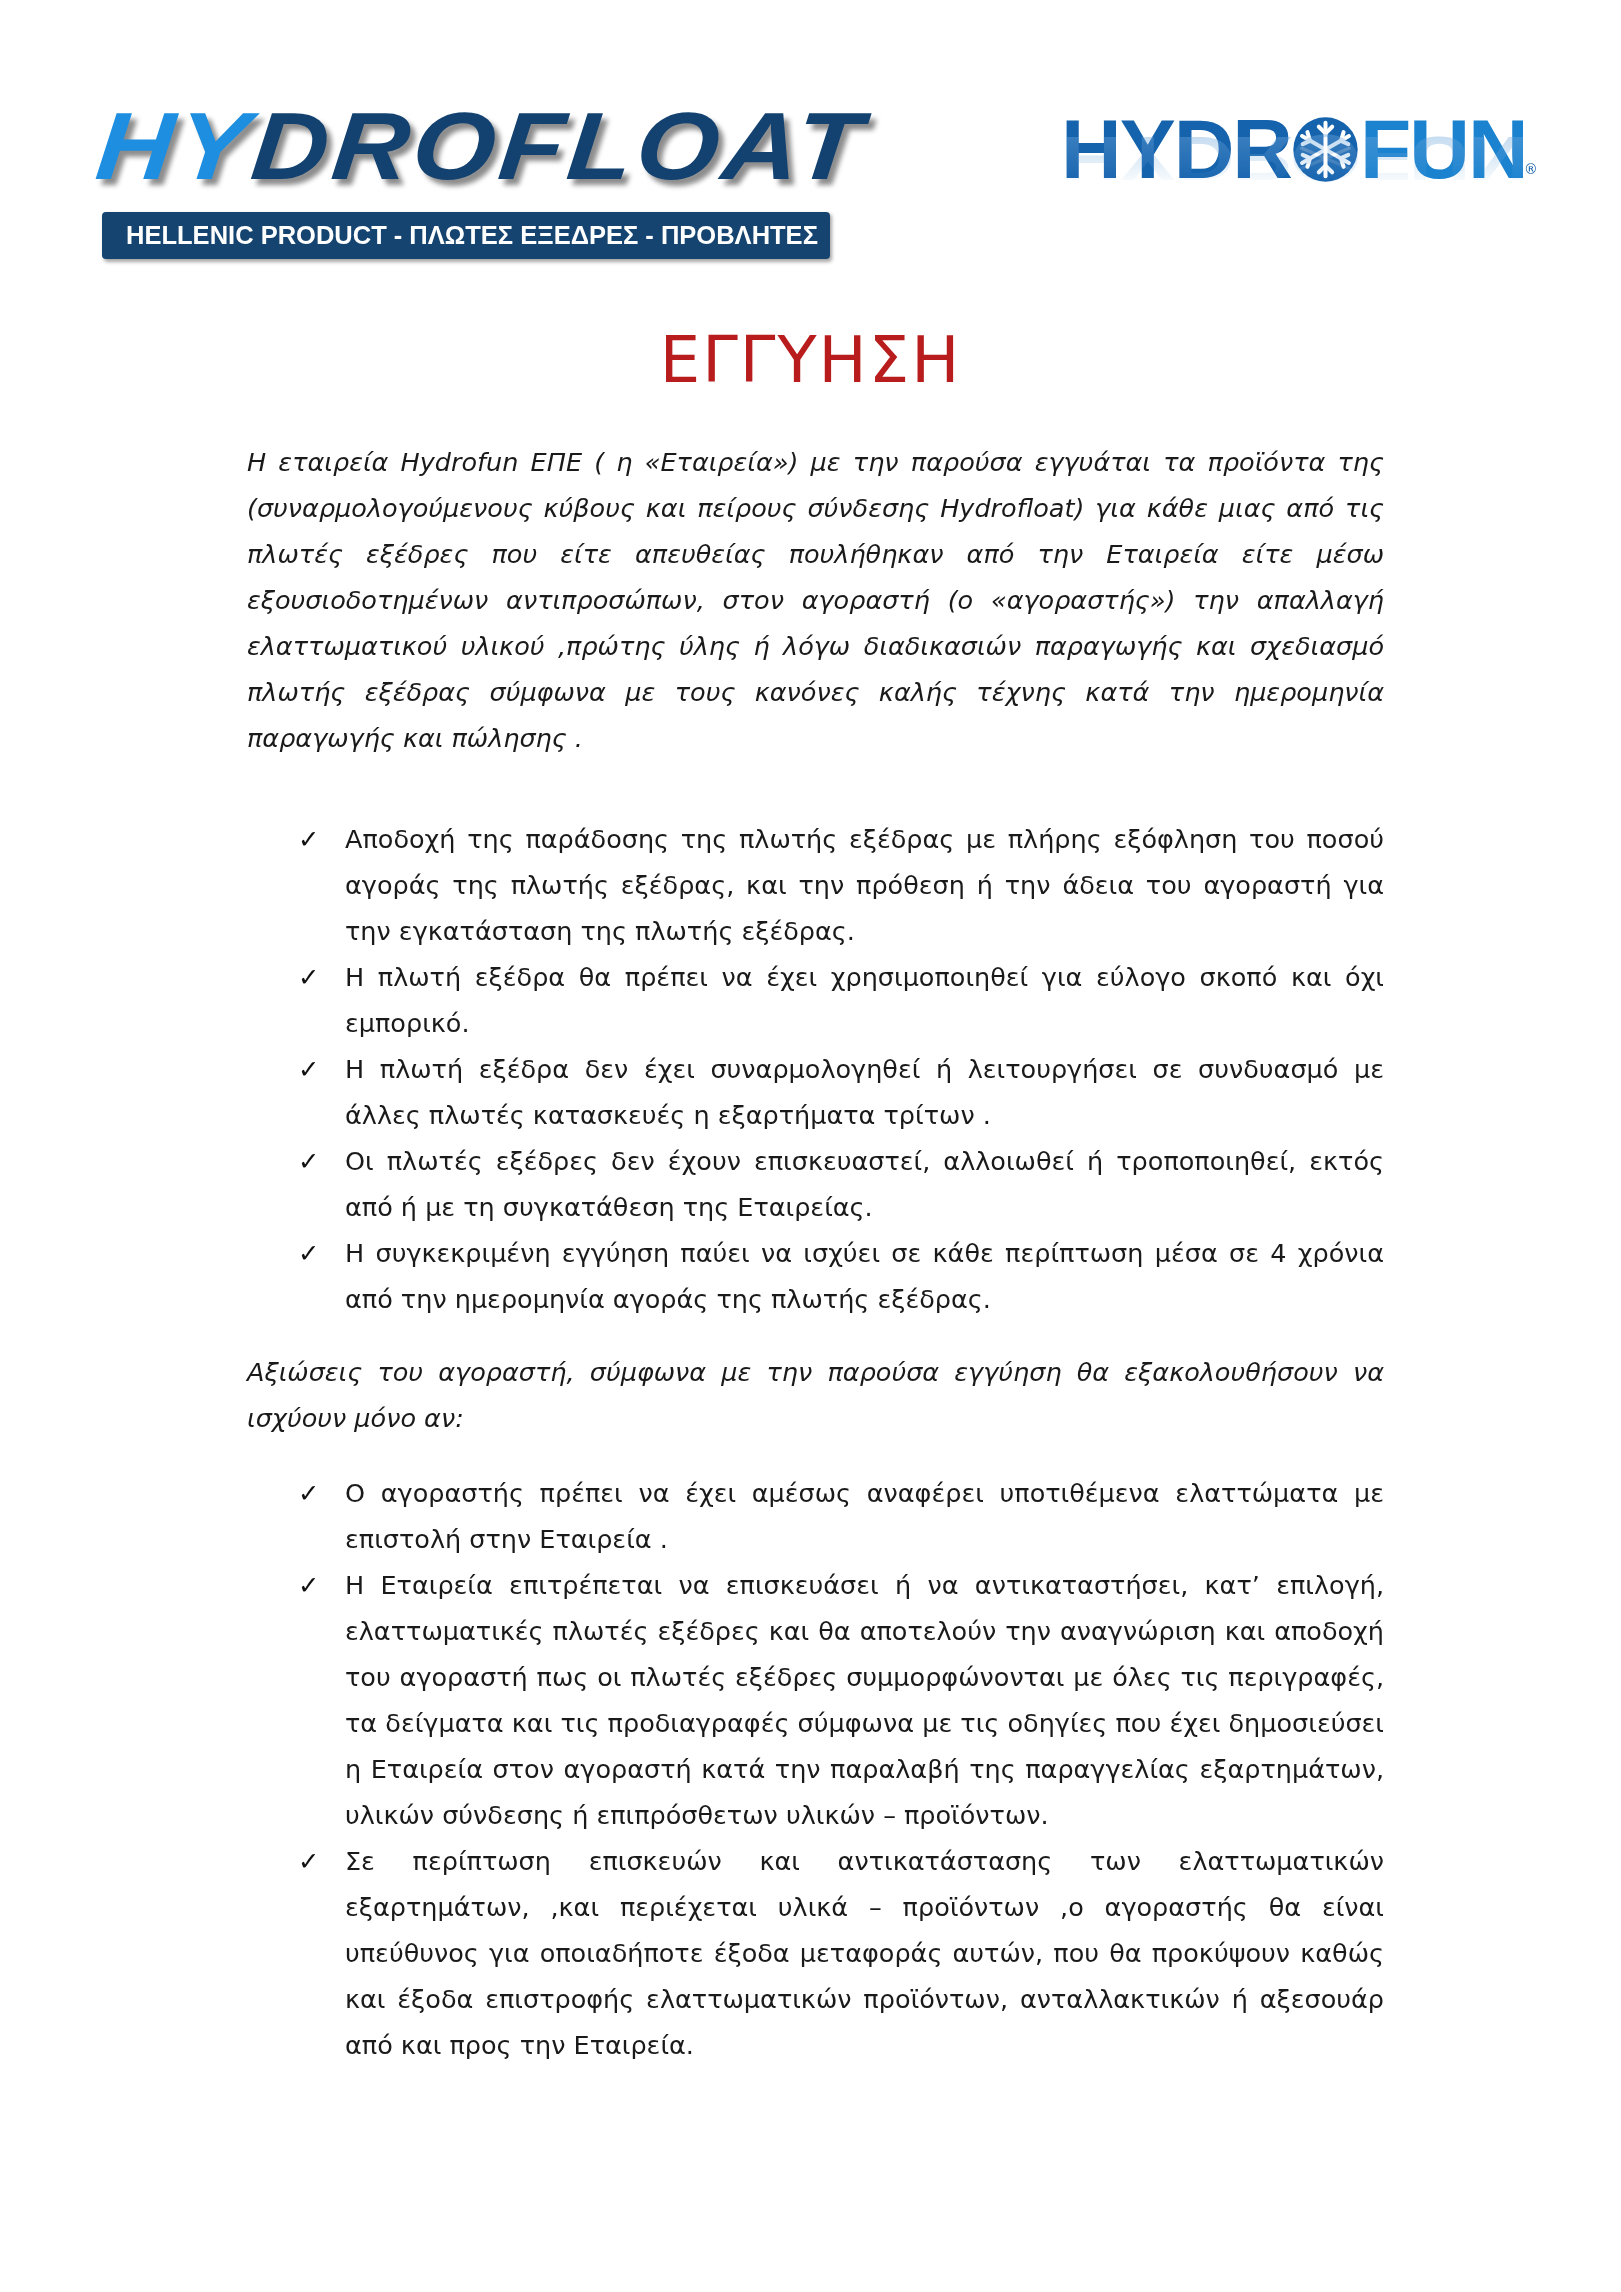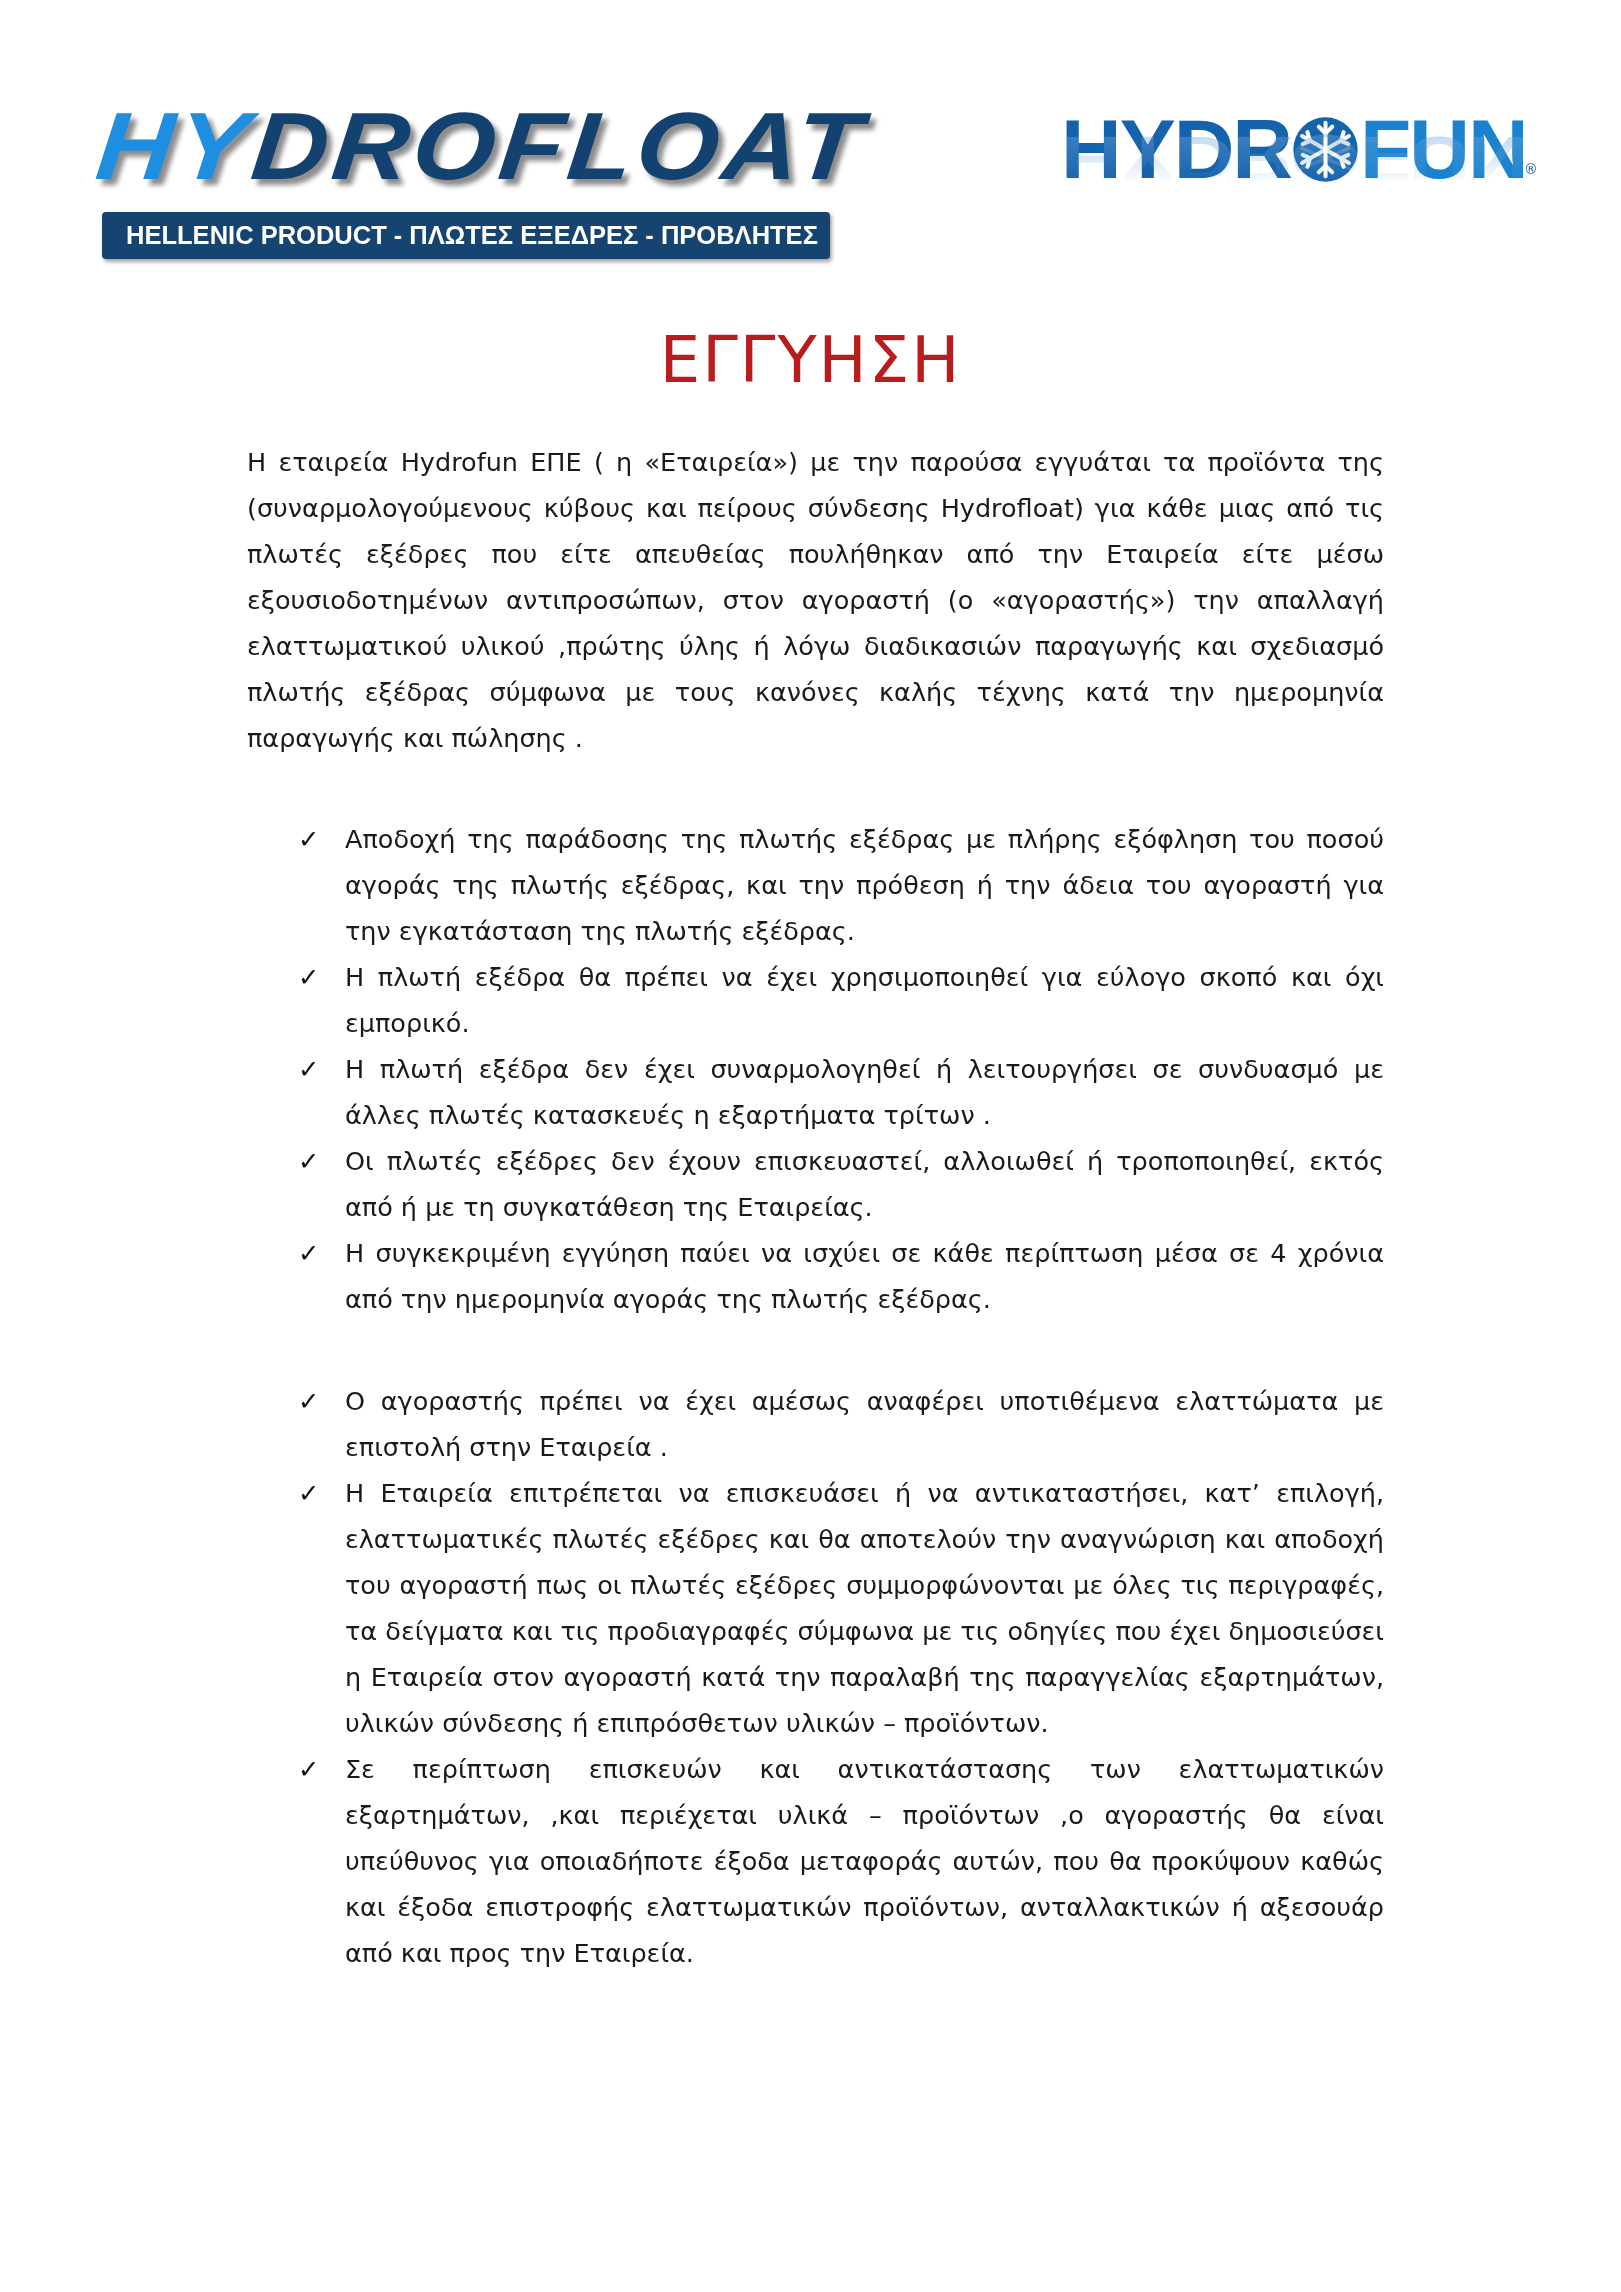--- a/index.html
+++ b/index.html
@@ -16,21 +16,21 @@
   .fun-word .light { color: #1a82cf; }
   .fun-reflect { position: absolute; left: 0; top: 78px; font-family: "Liberation Sans", sans-serif; font-weight: bold; font-size: 84px; line-height: 78px; letter-spacing: -2px; white-space: nowrap; transform: scaleY(-0.75); transform-origin: top; color: #6fa8da; opacity: 0.45; -webkit-mask-image: linear-gradient(to top, rgba(0,0,0,1), rgba(0,0,0,0)); mask-image: linear-gradient(to top, rgba(0,0,0,1), rgba(0,0,0,0)); display: flex; align-items: center; }
   .snow { display: inline-block; width: 67px; height: 67px; margin: 0 1px; vertical-align: middle; }
   .reg { position: absolute; left: 463px; top: 51px; font-size: 13.7px; color: #1562ad; font-family: "DejaVu Sans", sans-serif; }
 
   
   .title { position: absolute; left: 0; top: 323px; width: 1621px; text-align: center; font-family: "DejaVu Sans", sans-serif; font-size: 64px; letter-spacing: 2px; color: #b91c1c; }
 
   
   .content { position: absolute; left: 247px; top: 439px; width: 1137px; font-family: "DejaVu Sans", "Liberation Sans", sans-serif; font-size: 25.5px; line-height: 46px; color: #1a1a1a; }
-  .para { text-align: justify; margin: 0; }
+  .para { text-align: justify; margin: 0; font-style: italic; }
   .gap-s { height: 27.4px; }
   .gap-m { height: 27.4px; }
   .gap-l { height: 29px; }
   ul.checks { list-style: none; margin: 0; padding: 0; }
   ul.checks li { position: relative; padding-left: 98px; text-align: justify; }
   ul.checks li .check { position: absolute; left: 51px; top: 0; font-size: 25.5px; color: #111; }
 </style>
 </head>
 <body>
 
@@ -80,20 +80,21 @@
   <div class="gap-s"></div>
   <div class="gap-m"></div>
   <ul class="checks">
     <li><span class="check">✓</span><span>Αποδοχή της παράδοσης της πλωτής εξέδρας με πλήρης εξόφληση του ποσού αγοράς της πλωτής εξέδρας, και την πρόθεση ή την άδεια του αγοραστή για την εγκατάσταση της πλωτής εξέδρας.</span></li>
     <li><span class="check">✓</span><span>Η πλωτή εξέδρα θα πρέπει να έχει χρησιμοποιηθεί για εύλογο σκοπό και όχι εμπορικό.</span></li>
     <li><span class="check">✓</span><span>Η πλωτή εξέδρα δεν έχει συναρμολογηθεί ή λειτουργήσει σε συνδυασμό με άλλες πλωτές κατασκευές η εξαρτήματα τρίτων .</span></li>
     <li><span class="check">✓</span><span>Οι πλωτές εξέδρες δεν έχουν επισκευαστεί, αλλοιωθεί ή τροποποιηθεί, εκτός από ή με τη συγκατάθεση της  Εταιρείας.</span></li>
     <li><span class="check">✓</span><span>Η συγκεκριμένη εγγύηση παύει να ισχύει σε κάθε περίπτωση μέσα σε 4 χρόνια από την ημερομηνία αγοράς της πλωτής εξέδρας.</span></li>
   </ul>
   <div class="gap-s"></div>
+  <p class="para">Αξιώσεις του αγοραστή, σύμφωνα με την παρούσα εγγύηση θα εξακολουθήσουν να ισχύουν μόνο αν:</p>
   <div class="gap-l"></div>
   <ul class="checks">
     <li><span class="check">✓</span><span>Ο αγοραστής πρέπει να έχει αμέσως αναφέρει υποτιθέμενα ελαττώματα με επιστολή στην Εταιρεία .</span></li>
     <li><span class="check">✓</span><span>Η Εταιρεία επιτρέπεται να επισκευάσει ή να αντικαταστήσει, κατ’ επιλογή, ελαττωματικές πλωτές εξέδρες και θα αποτελούν την αναγνώριση και αποδοχή του αγοραστή πως οι πλωτές εξέδρες συμμορφώνονται   με όλες τις περιγραφές, τα δείγματα και τις προδιαγραφές σύμφωνα με τις οδηγίες που έχει δημοσιεύσει η Εταιρεία στον αγοραστή κατά την παραλαβή της παραγγελίας  εξαρτημάτων, υλικών σύνδεσης ή επιπρόσθετων υλικών – προϊόντων.</span></li>
     <li><span class="check">✓</span><span>Σε περίπτωση επισκευών και αντικατάστασης των ελαττωματικών εξαρτημάτων, ,και περιέχεται υλικά – προϊόντων ,ο αγοραστής θα είναι υπεύθυνος για οποιαδήποτε έξοδα μεταφοράς αυτών, που θα προκύψουν καθώς και έξοδα επιστροφής ελαττωματικών προϊόντων, ανταλλακτικών ή αξεσουάρ από και προς την Εταιρεία.</span></li>
   </ul>
 </div>
 
 
 </body></html>

